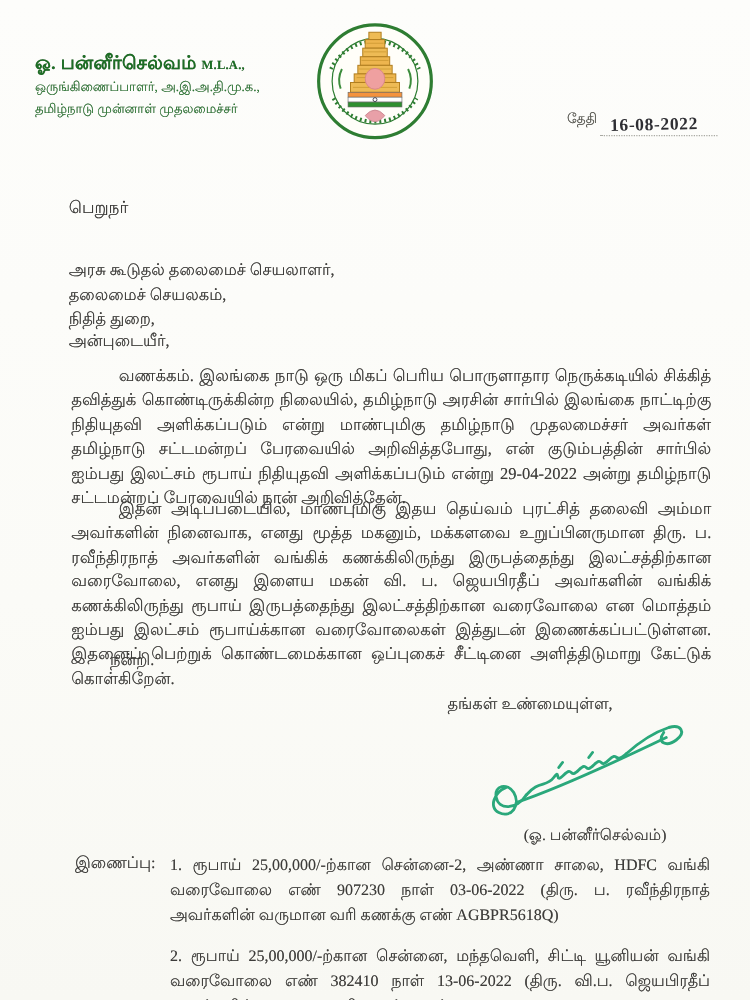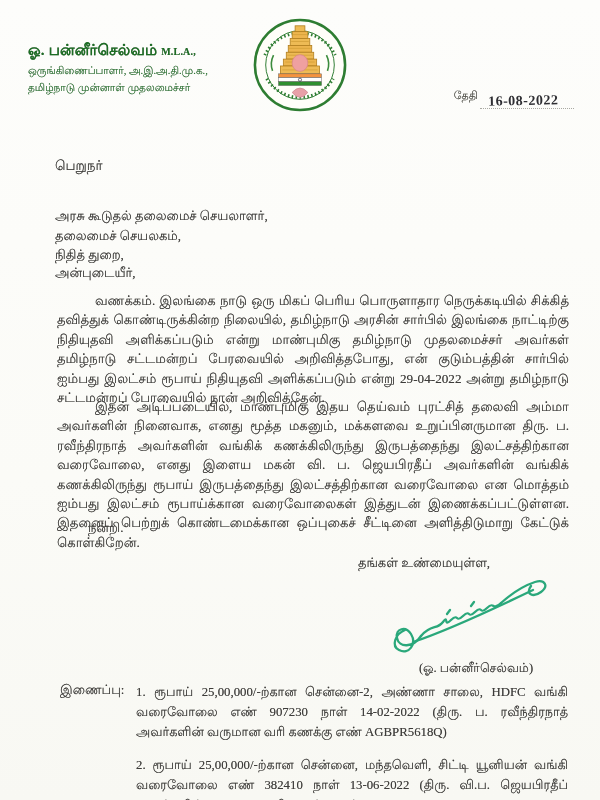--- a/index.html
+++ b/index.html
@@ -124,18 +124,18 @@
       <path d="M30,72 C60,62 100,44 150,20"></path>
       <path d="M64,44 l3,-4 M88,36 l3,-4"></path>
     </g>
   </svg>
 
   <div class="signatory doc-text">(ஓ. பன்னீர்செல்வம்)</div>
 
   <div class="enclosure">
     <div class="enc-label doc-text">இணைப்பு:</div>
     <div class="enc-items">
-      <p class="enc-item doc-text">1.  ரூபாய் 25,00,000/-ற்கான சென்னை-2, அண்ணா சாலை, HDFC வங்கி வரைவோலை எண் 907230 நாள் 14-02-2022 (திரு. ப. ரவீந்திரநாத் அவர்களின் வருமான வரி கணக்கு எண் AGBPR5618Q)</p>
+      <p class="enc-item doc-text">1.  ரூபாய் 25,00,000/-ற்கான சென்னை-2, அண்ணா சாலை, HDFC வங்கி வரைவோலை எண் 907230 நாள் 03-06-2022 (திரு. ப. ரவீந்திரநாத் அவர்களின் வருமான வரி கணக்கு எண் AGBPR5618Q)</p>
       <p class="enc-item doc-text">2.  ரூபாய் 25,00,000/-ற்கான சென்னை, மந்தவெளி, சிட்டி யூனியன் வங்கி வரைவோலை எண் 382410 நாள் 13-06-2022 (திரு. வி.ப. ஜெயபிரதீப் அவர்களின் வருமான வரி கணக்கு எண் AIXPJ6913G)</p>
     </div>
   </div>
 
 </div>
 
 </body></html>

